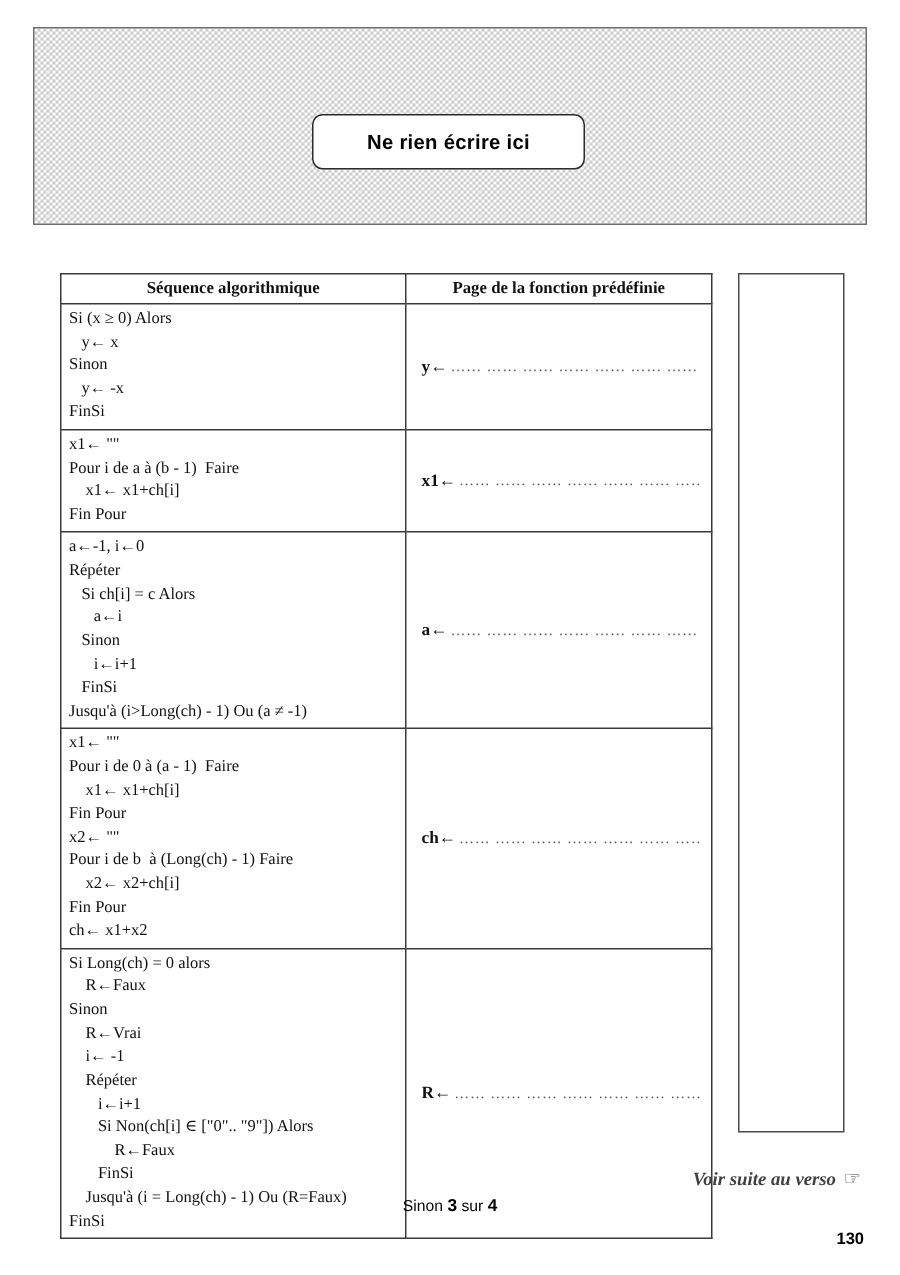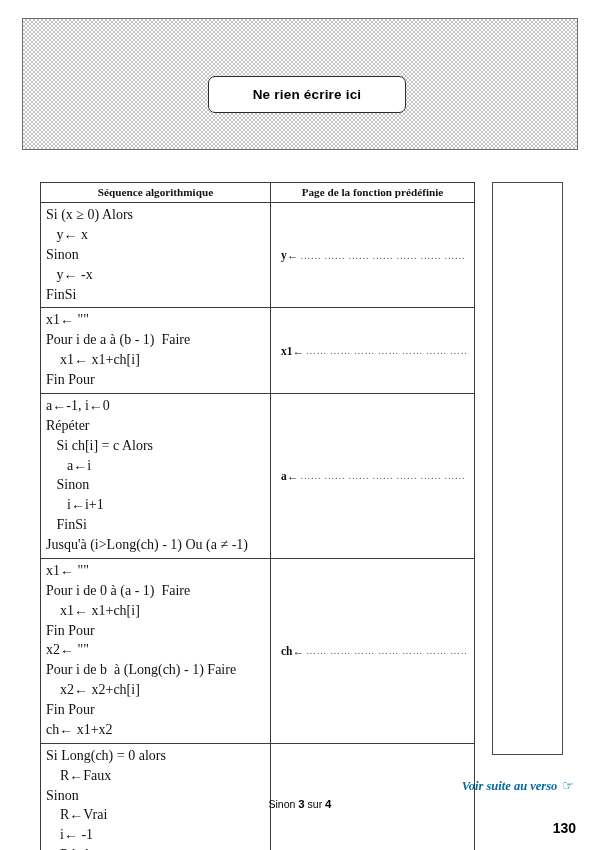--- a/index.html
+++ b/index.html
@@ -29,21 +29,21 @@
     background-image:
       linear-gradient(45deg, #c4c4c4 25%, transparent 25%, transparent 75%, #c4c4c4 75%),
       linear-gradient(45deg, #c4c4c4 25%, transparent 25%, transparent 75%, #c4c4c4 75%);
     background-size: 4px 4px;
     background-position: 0 0, 2px 2px;
   }
   #no-write-label {
     position: absolute;
     left: 208px;
     top: 76px;
-    width: 198px;
+    width: 182px;
     height: 37px;
     background: #ffffff;
     border: 1.6px solid #2b2b2b;
     border-radius: 7px;
     box-sizing: border-box;
     display: flex;
     align-items: center;
     justify-content: center;
     font-family: "Liberation Sans", "DejaVu Sans", sans-serif;
     font-weight: bold;
@@ -72,21 +72,21 @@
     font-weight: bold;
     font-size: 11.2px;
     padding: 2px 2px 3px 2px;
     line-height: 1.25;
   }
   col.c-algo { width: 230px; }
   col.c-call { width: 204px; }
 
   .algo-cell {
     padding: 2px 3px 3px 5px;
-    font-size: 14px;
+    font-size: 11px;
     line-height: 1.42;
     white-space: pre;
     font-family: "Liberation Serif", "DejaVu Serif", serif;
   }
   .call-cell {
     position: relative;
     padding: 0;
   }
   .call-inner {
     display: flex;
@@ -132,21 +132,21 @@
 
   
   #see-overleaf {
     position: absolute;
     right: 26px;
     top: 778px;
     font-family: "Liberation Serif", "DejaVu Serif", serif;
     font-style: italic;
     font-weight: bold;
     font-size: 12.5px;
-    color: #0369a1;
+    color: #404040;
     white-space: nowrap;
   }
   #see-overleaf .hand {
     font-style: normal;
     font-weight: normal;
     margin-left: 5px;
     font-size: 13px;
   }
   #page-number {
     position: absolute;
@@ -158,21 +158,21 @@
     font-size: 10.5px;
     color: #000000;
   }
   #page-number b { font-size: 11.5px; }
   #doc-number {
     position: absolute;
     right: 24px;
     top: 820px;
     font-family: "Liberation Sans", "DejaVu Sans", sans-serif;
     font-weight: bold;
-    font-size: 14px;
+    font-size: 11px;
     color: #000000;
   }
 </style>
 </head>
 <body>
 
 <div id="header-banner"></div>
 <div id="no-write-label">
   <span>Ne rien écrire ici</span>
 </div>

